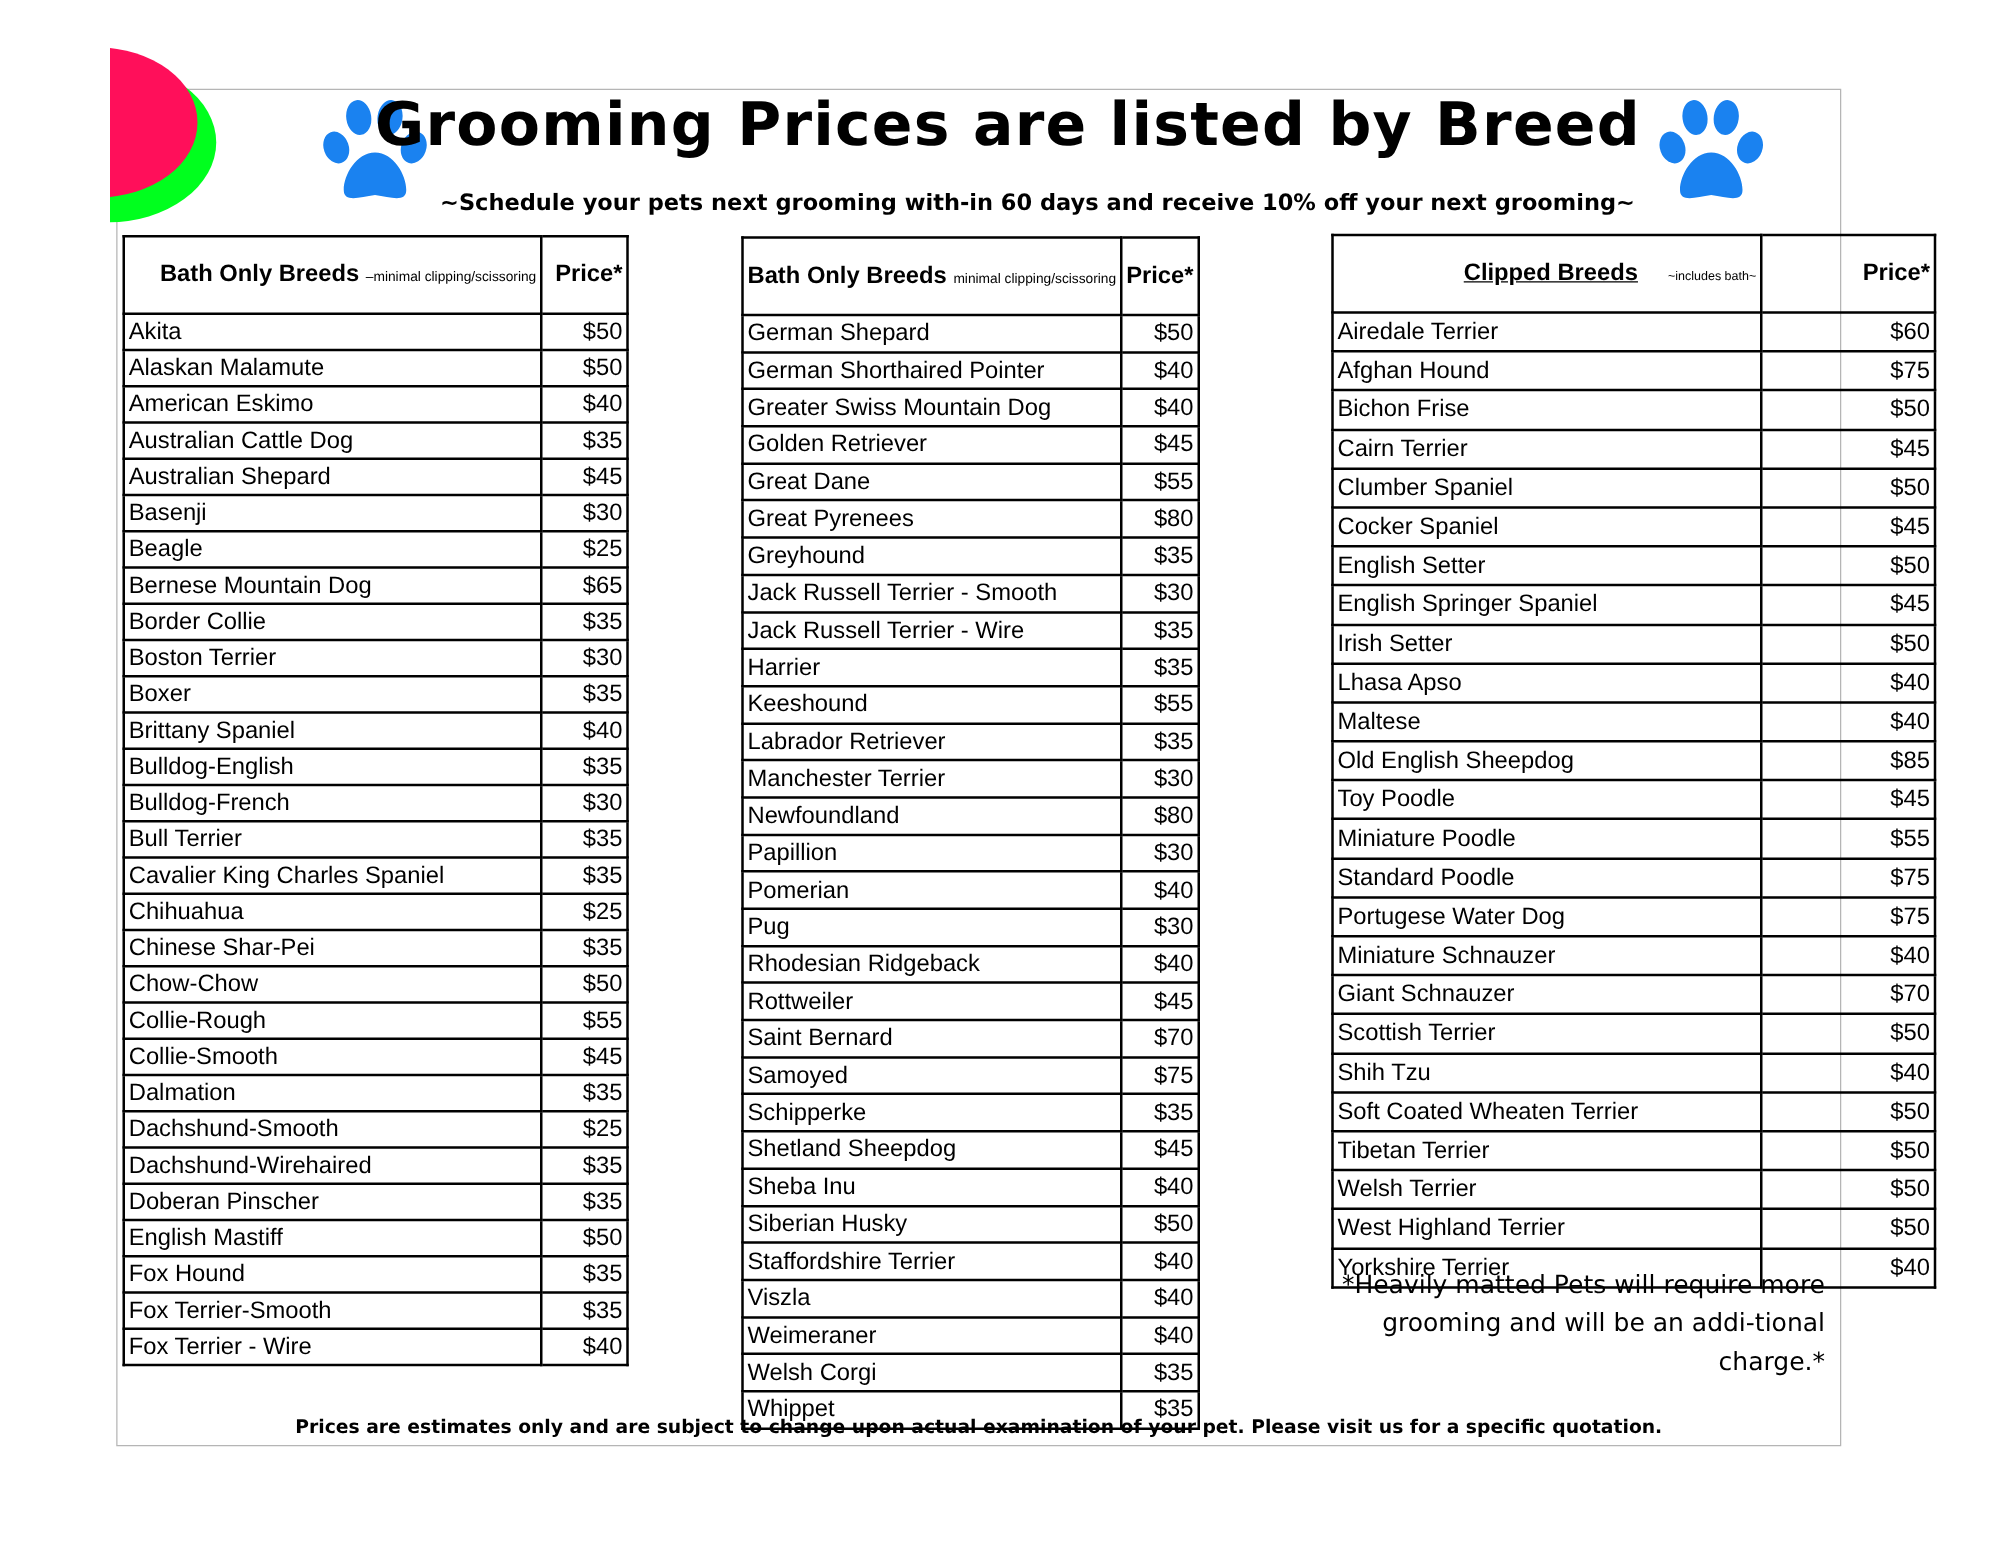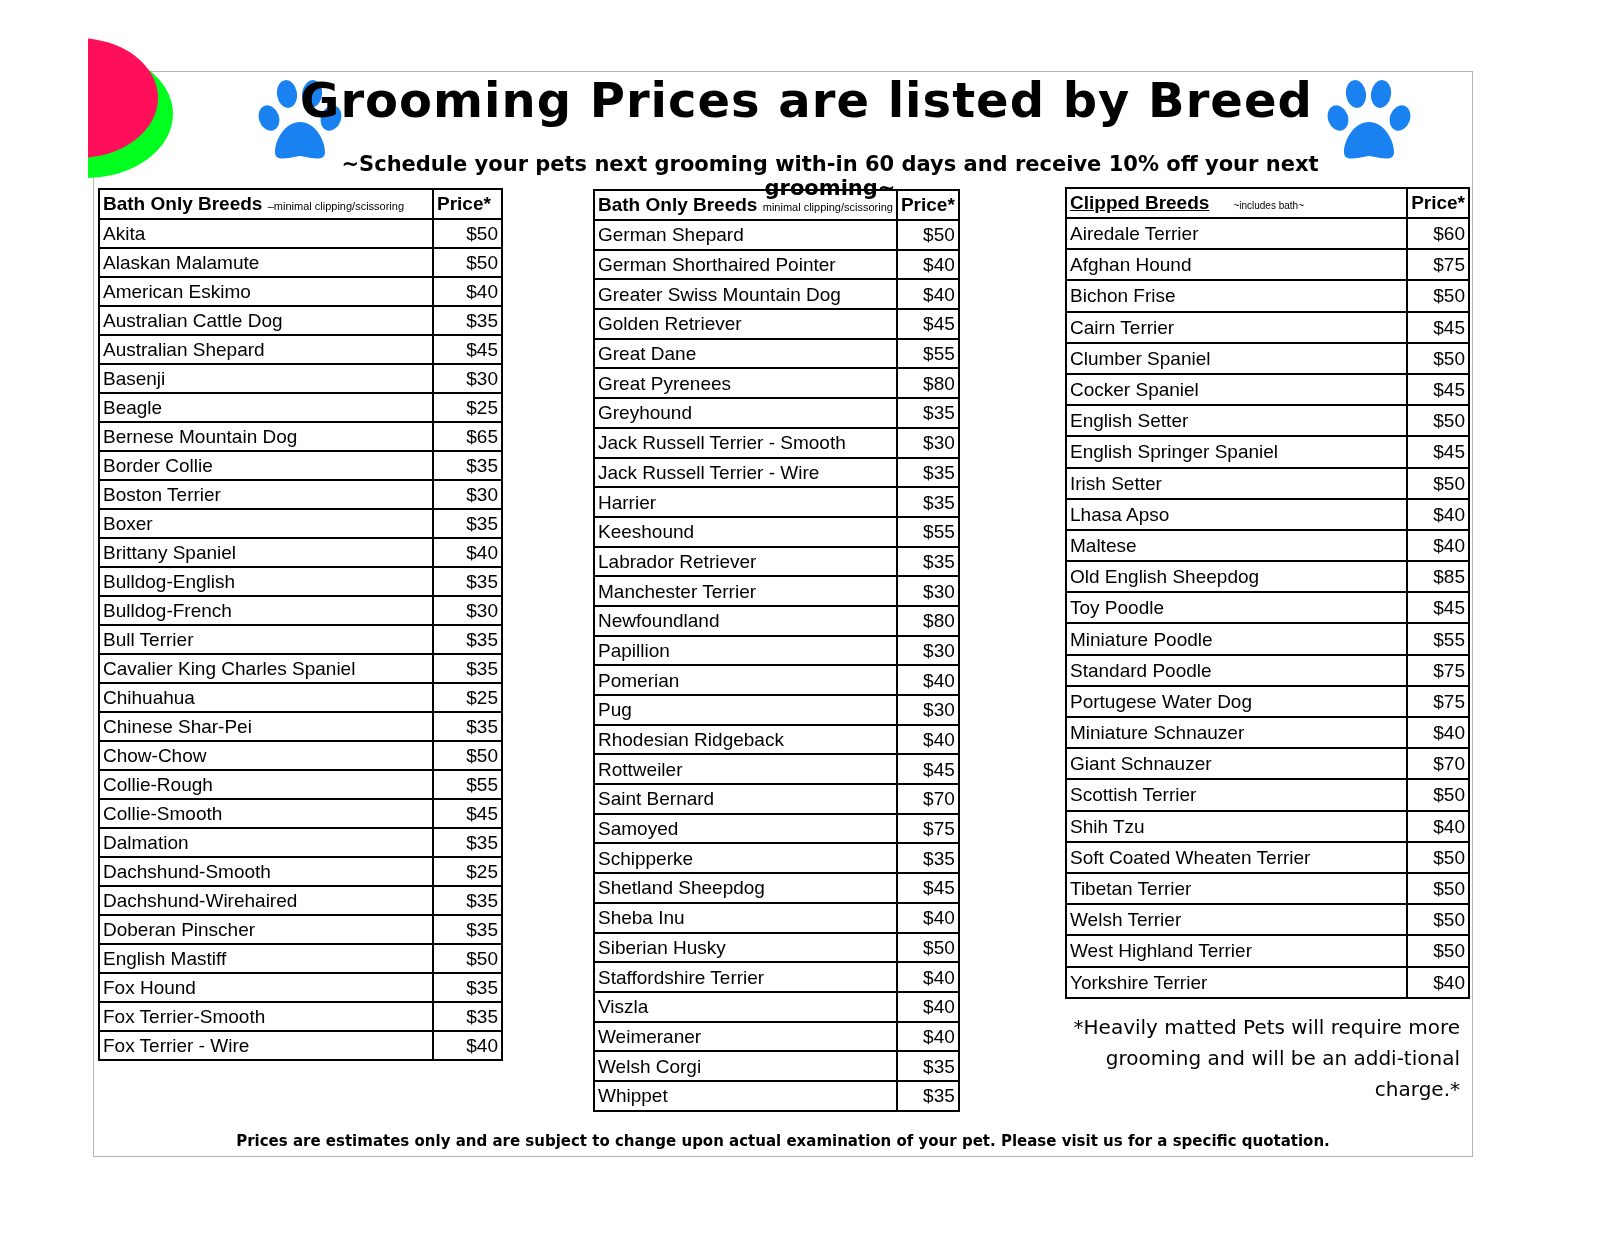--- a/index.html
+++ b/index.html
@@ -3,32 +3,32 @@
 <meta charset="utf-8">
 <style>
   html, body { margin: 0; padding: 0; background: #ffffff; }
   body { width: 1600px; height: 1236px; position: relative; overflow: hidden; font-family: "Liberation Sans", sans-serif; color: #000; }
   .frame { position: absolute; left: 93px; top: 71px; width: 1380px; height: 1086px; border: 1px solid #b5b5b5; box-sizing: border-box; }
   .deco { position: absolute; left: 88px; top: 38px; width: 90px; height: 140px; overflow: hidden; }
   .deco .green { position: absolute; left: -90px; top: 12px; width: 175px; height: 128px; border-radius: 50%; background: #00ff1e; }
   .deco .pink { position: absolute; left: -90px; top: 0; width: 160px; height: 120px; border-radius: 50%; background: #ff0f5a; }
   .paw { position: absolute; width: 86px; height: 84px; }
   .title { position: absolute; left: 300px; top: 72px; width: 1060px; font-family: "DejaVu Sans", sans-serif; font-weight: bold; font-size: 48px; letter-spacing: 1px; }
-  .subtitle { position: absolute; left: 300px; top: 152px; width: 1060px; text-align: center; font-family: "DejaVu Sans", sans-serif; font-weight: bold; font-size: 21px; }
+  .subtitle { position: absolute; left: 300px; top: 152px; width: 1060px; text-align: center; font-family: "DejaVu Sans", sans-serif; font-weight: bold; font-size: 18px; }
   table.pt { position: absolute; border-collapse: collapse; font-size: 19px; }
   table.pt td { border: 2px solid #000; padding: 0 3px; height: 27px; line-height: 27px; white-space: nowrap; }
   table.pt td.price { text-align: right; }
-  table.pt th { border: 2px solid #000; padding: 0 3px; height: 28px; text-align: left; font-weight: bold; font-size: 19px; white-space: nowrap; }
+  table.pt th { border: 2px solid #000; padding: 16px 3px; height: 28px; text-align: right; font-weight: bold; font-size: 19px; white-space: nowrap; }
   table.pt th .note { font-weight: normal; font-size: 11px; }
   #t1 { left: 98px; top: 188px; width: 405px; }
   #t1 td.name, #t1 th.name { width: 326px; }
   #t2 { left: 593px; top: 189px; width: 332px; }
   #t2 td.name, #t2 th.name { width: 322px; }
   #t2 td { height: 27.7px; }
-  #t3 { left: 1065px; top: 187px; width: 405px; }
+  #t3 { left: 1065px; top: 187px; width: 484px; }
   #t3 td.name, #t3 th.name { width: 335px; }
   #t3 td { height: 29.2px; border-radius: 15px; }
   #t3 th .note { margin-left: 24px; font-size: 10px; }
   .matted { position: absolute; left: 1065px; top: 1012px; width: 395px; text-align: right; font-family: "DejaVu Sans", sans-serif; font-size: 20px; line-height: 31px; }
   .footer { position: absolute; left: 93px; top: 1132px; width: 1380px; text-align: center; font-family: "DejaVu Sans", sans-serif; font-weight: bold; font-size: 15px; }
 </style>
 </head>
 <body>
 
 <div class="frame"></div>

